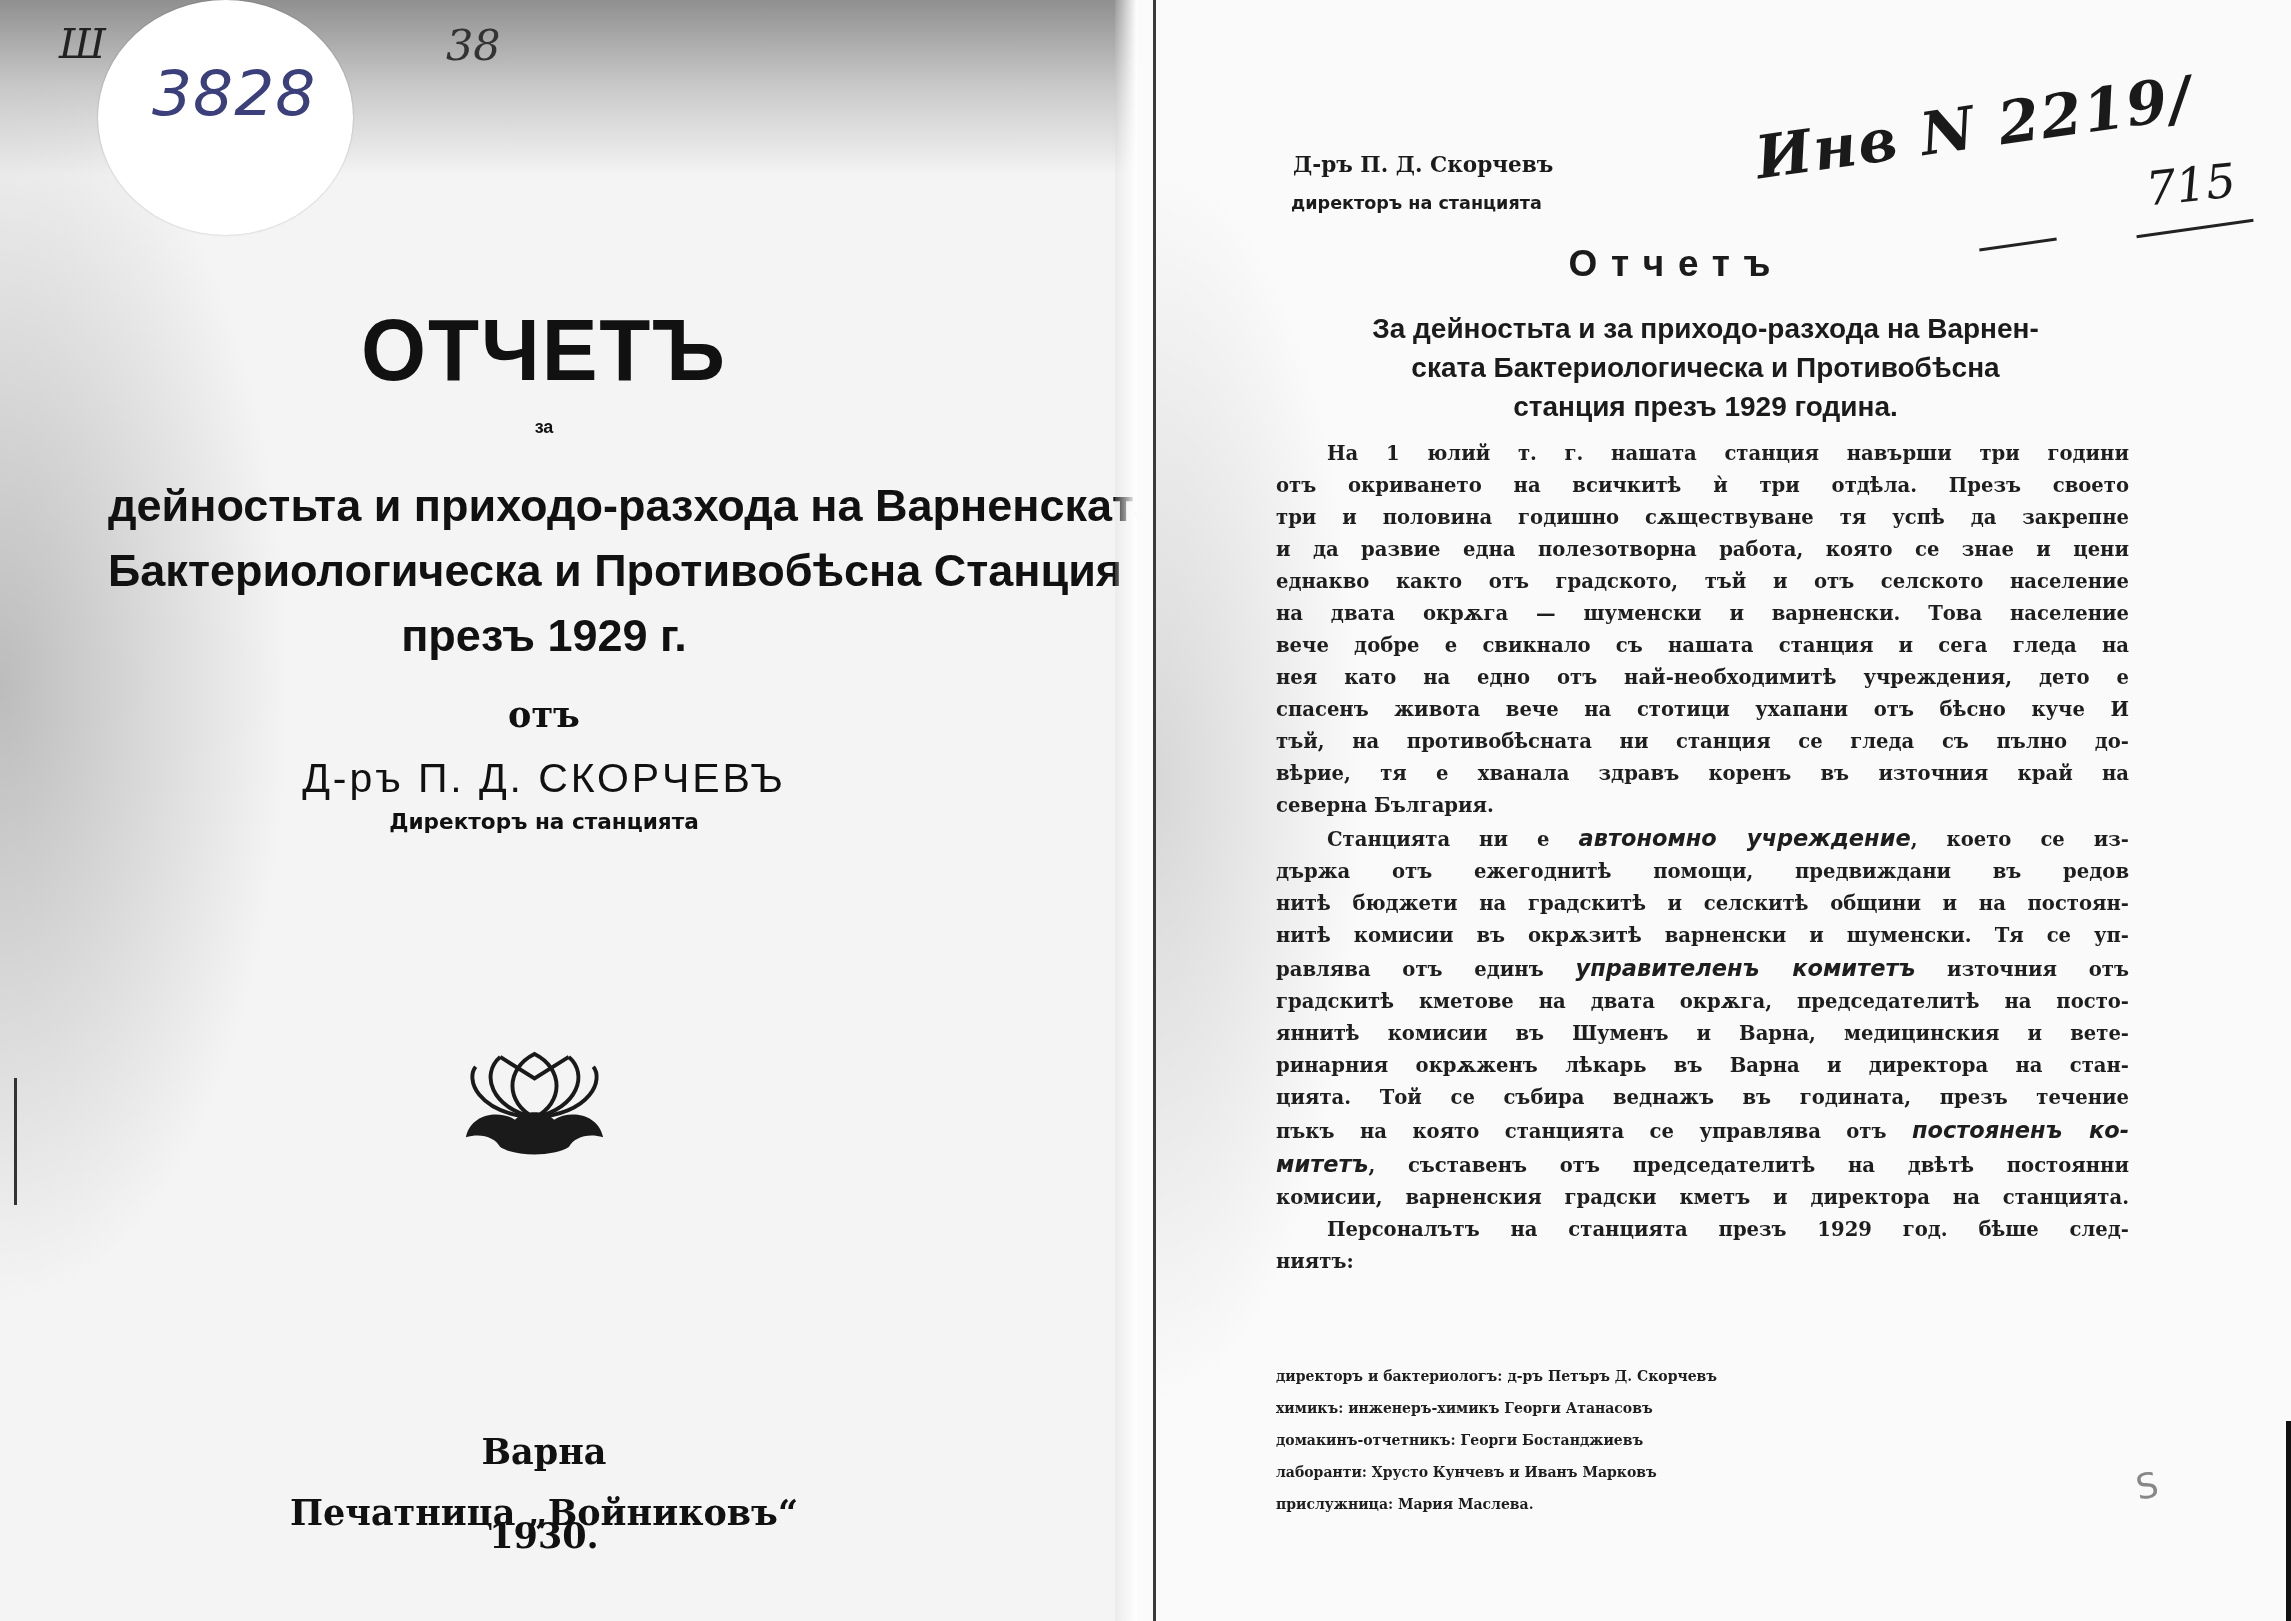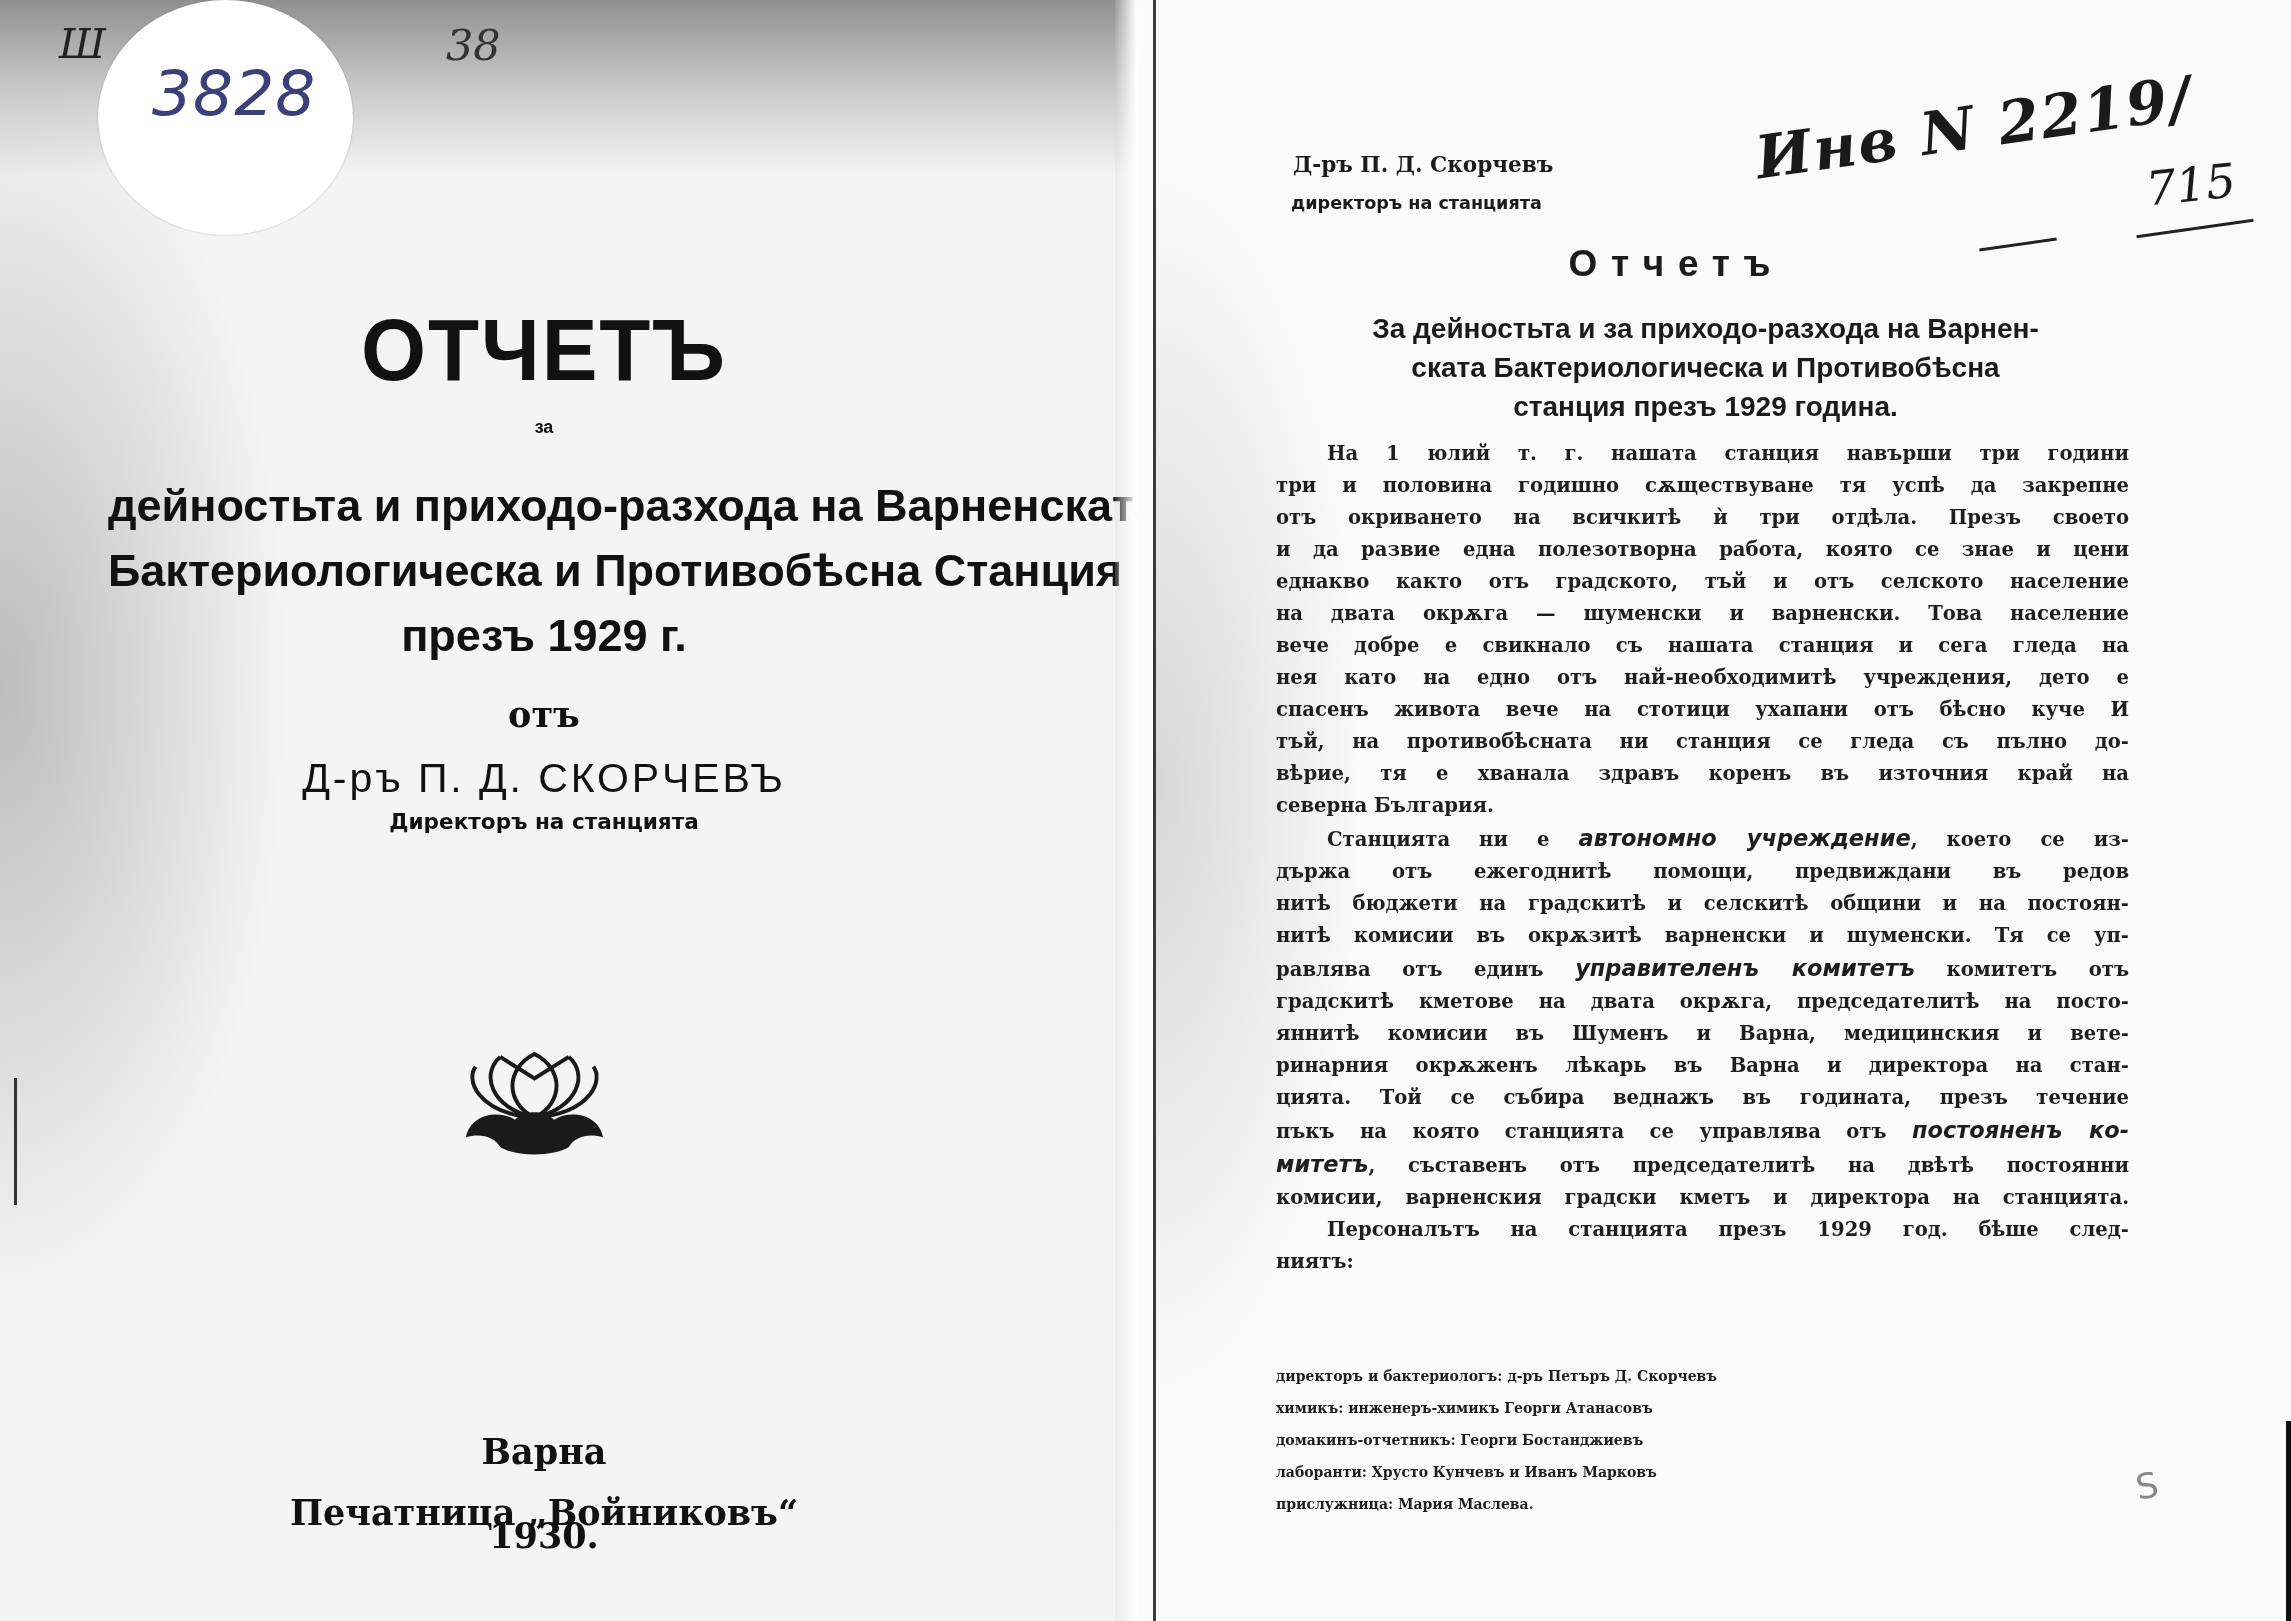--- a/index.html
+++ b/index.html
@@ -176,37 +176,37 @@
 
   <div class="r-title">Отчетъ</div>
   <div class="r-subtitle">
     <div>За дейностьта и за приходо-разхода на Варнен-</div>
     <div>ската Бактериологическа и Противобѣсна</div>
     <div>станция презъ 1929 година.</div>
   </div>
 
   <div class="r-body">
     <span class="line" style="padding-left:51px;">На 1 юлий т. г. нашата станция навърши три години</span>
+    <span class="line">отъ окриването на всичкитѣ ѝ три отдѣла. Презъ своето</span>
     <span class="line">три и половина годишно сѫществуване тя успѣ да закрепне</span>
-    <span class="line">отъ окриването на всичкитѣ ѝ три отдѣла. Презъ своето</span>
     <span class="line">и да развие една полезотворна работа, която се знае и цени</span>
     <span class="line">еднакво както отъ градското, тъй и отъ селското население</span>
     <span class="line">на двата окрѫга — шуменски и варненски. Това население</span>
     <span class="line">вече добре е свикнало съ нашата станция и сега гледа на</span>
     <span class="line">нея като на едно отъ най-необходимитѣ учреждения, дето е</span>
     <span class="line">спасенъ живота вече на стотици ухапани отъ бѣсно куче И</span>
     <span class="line">тъй, на противобѣсната ни станция се гледа съ пълно до-</span>
     <span class="line">вѣрие, тя е хванала здравъ коренъ въ източния край на</span>
     <span class="line last">северна България.</span>
 
     <span class="line" style="padding-left:51px;"><span>Станцията ни е</span> <span class="em">автономно учреждение</span><span>, което се из-</span></span>
     <span class="line">държа отъ ежегоднитѣ помощи, предвиждани въ редов</span>
     <span class="line">нитѣ бюджети на градскитѣ и селскитѣ общини и на постоян-</span>
     <span class="line">нитѣ комиcии въ окрѫзитѣ варненски и шуменски. Тя се уп-</span>
-    <span class="line"><span>равлява отъ единъ</span> <span class="em">управителенъ комитетъ</span> <span>комитетъ отъ</span></span>
+    <span class="line"><span>равлява отъ единъ</span> <span class="em">управителенъ комитетъ</span> <span>източния отъ</span></span>
     <span class="line">градскитѣ кметове на двата окрѫга, председателитѣ на посто-</span>
     <span class="line">яннитѣ комисии въ Шуменъ и Варна, медицинския и вете-</span>
     <span class="line">ринарния окрѫженъ лѣкарь въ Варна и директора на стан-</span>
     <span class="line">цията. Той се събира веднажъ въ годината, презъ течение</span>
     <span class="line"><span>пъкъ на която станцията се управлява отъ</span> <span class="em">постояненъ ко-</span></span>
     <span class="line"><span class="em">митетъ</span><span>, съставенъ отъ председателитѣ на двѣтѣ постоянни</span></span>
     <span class="line">комисии, варненския градски кметъ и директора на станцията.</span>
 
     <span class="line" style="padding-left:51px;">Персоналътъ на станцията презъ 1929 год. бѣше след-</span>
     <span class="line last">ниятъ:</span>

